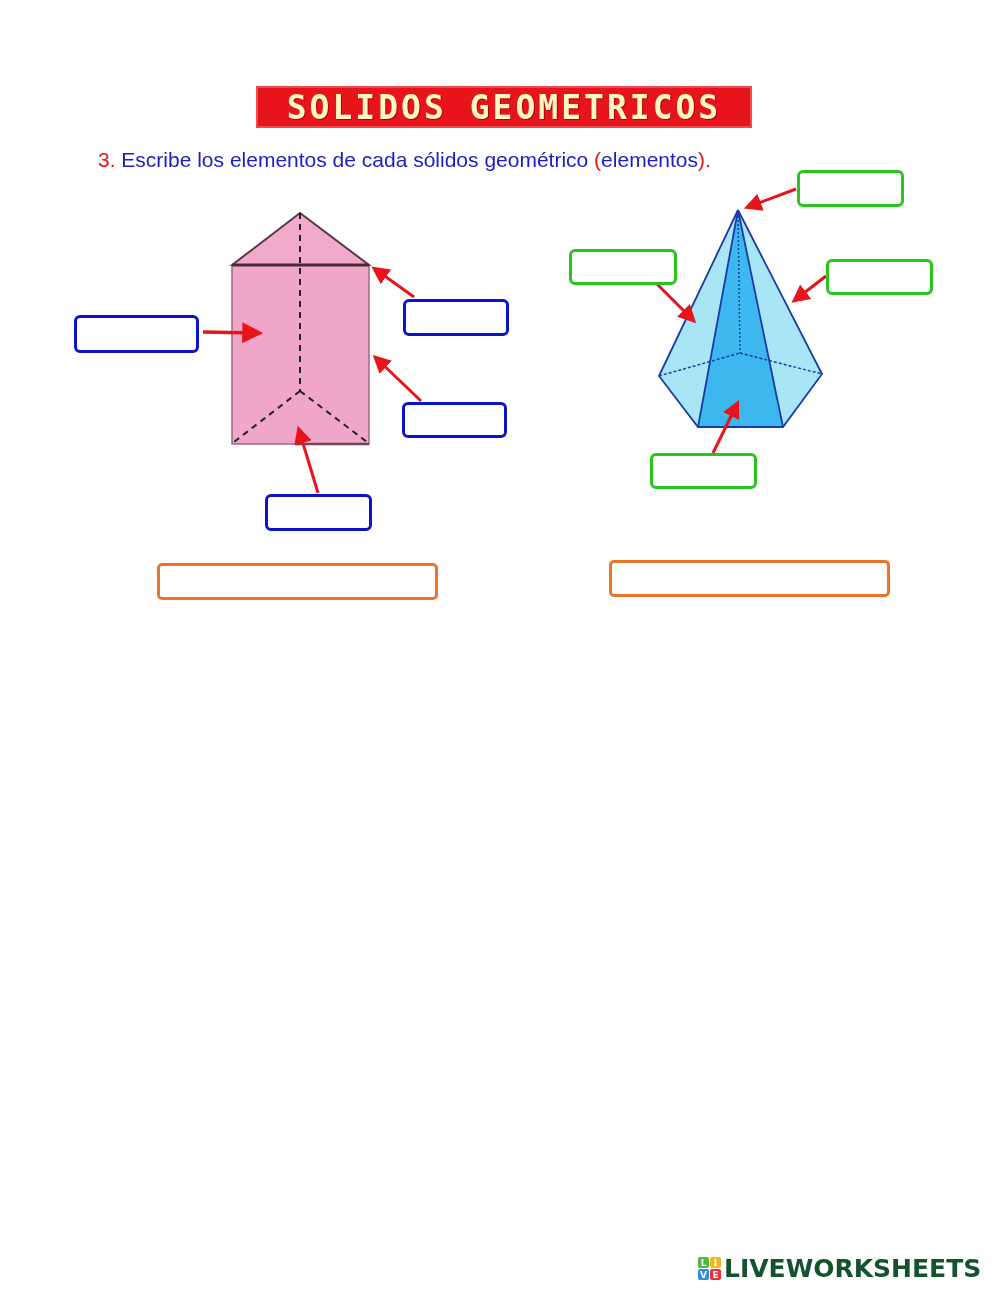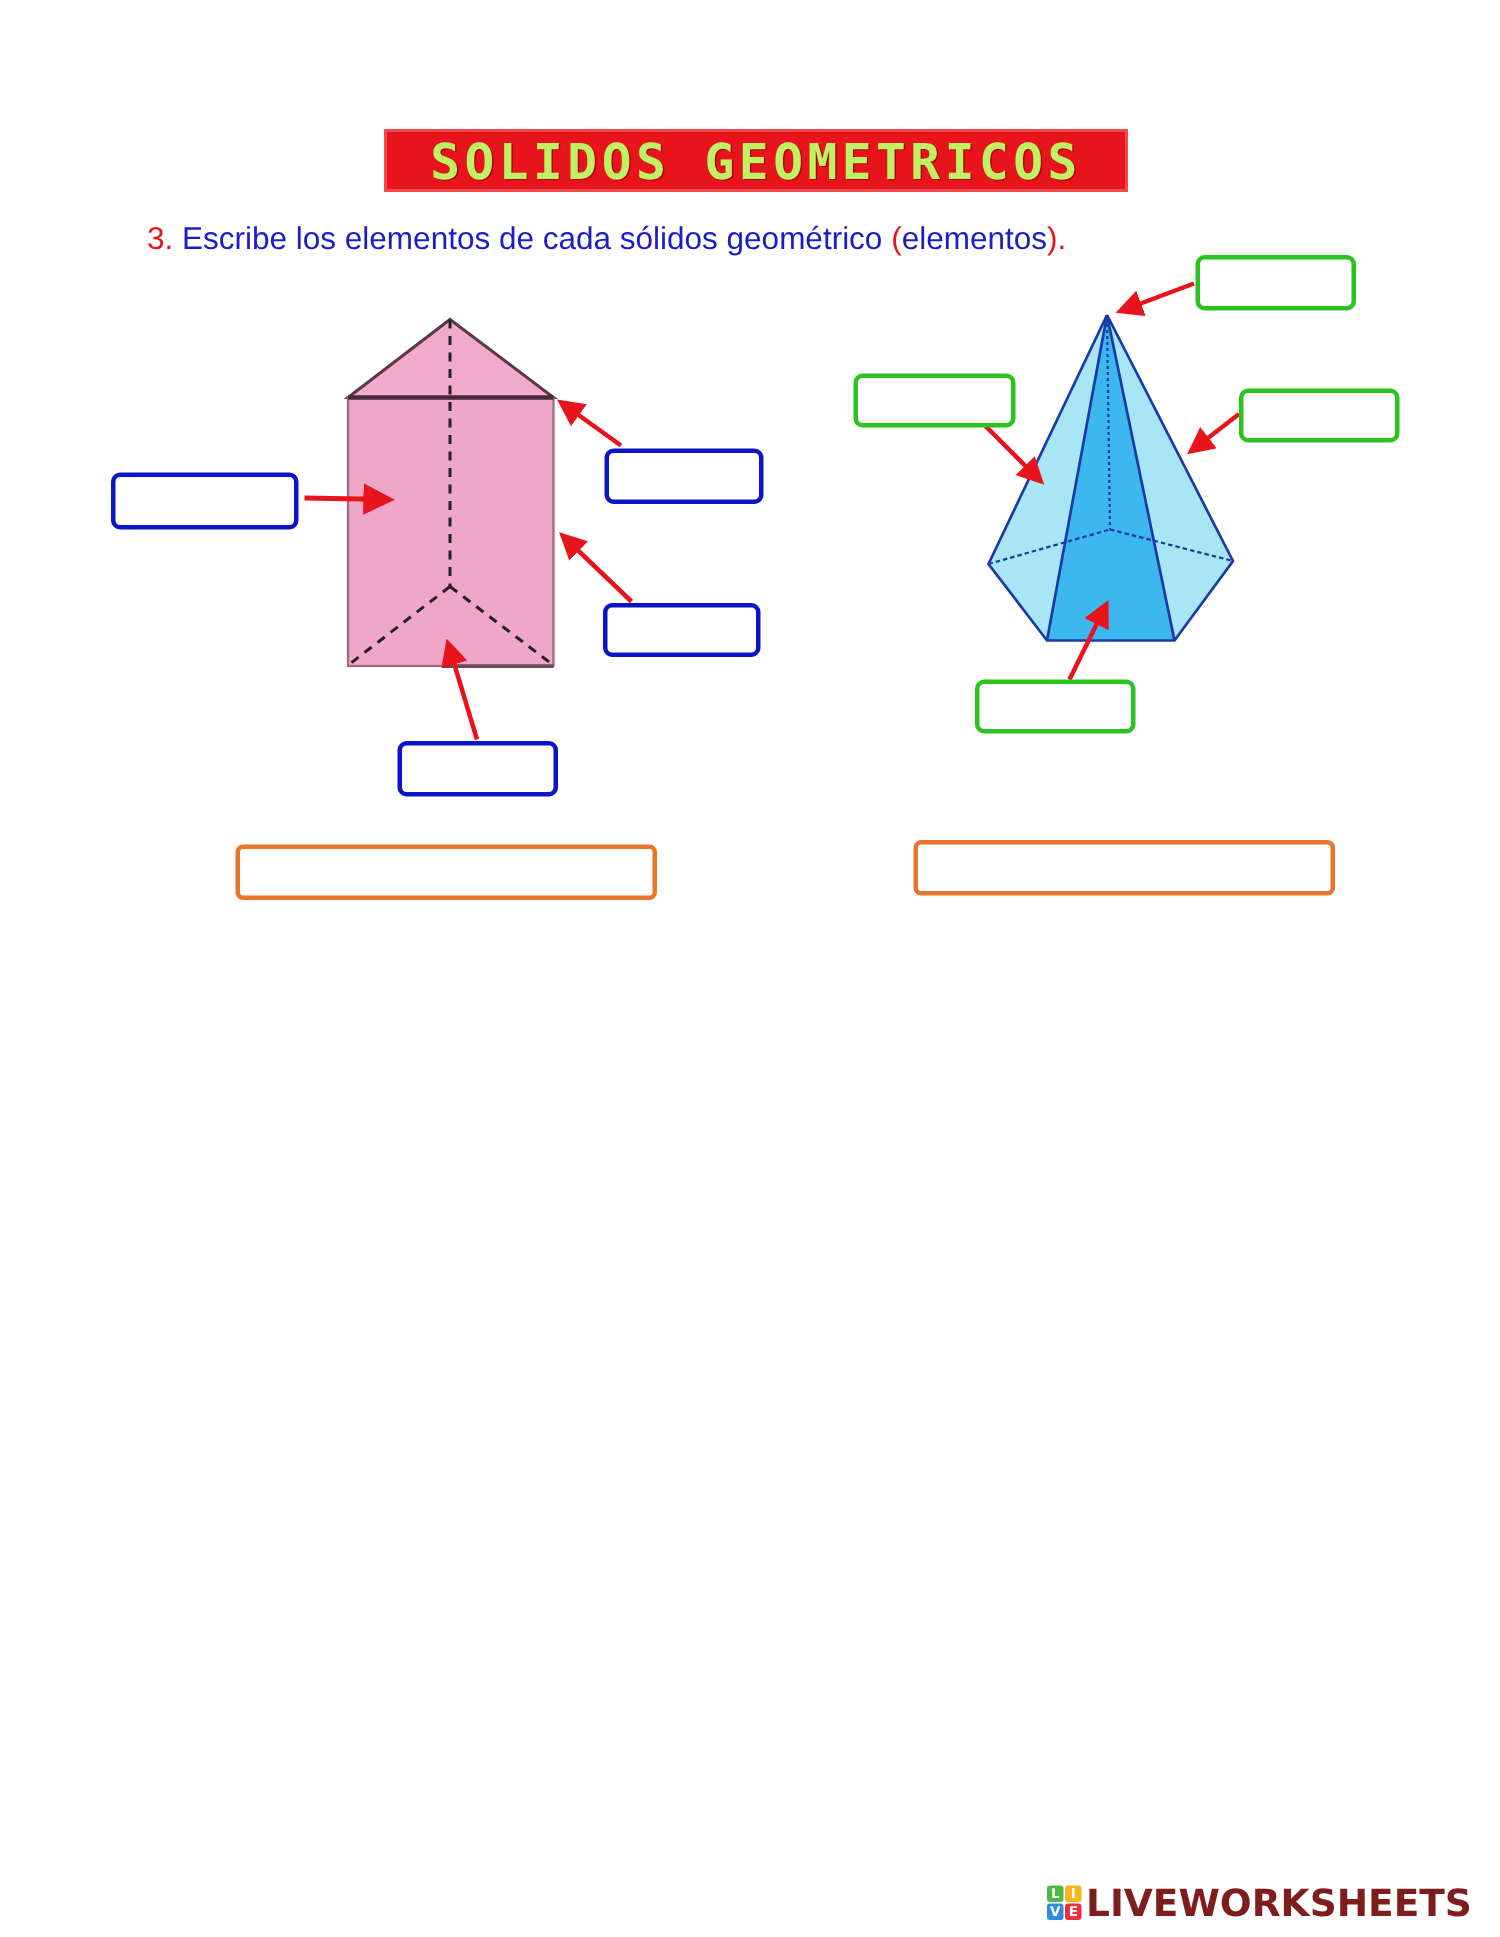--- a/index.html
+++ b/index.html
@@ -4,21 +4,21 @@
   <style>
     html, body { margin: 0; padding: 0; background: #ffffff; }
     body { width: 1000px; height: 1291px; position: relative; overflow: hidden; font-family: "Liberation Sans", sans-serif; }
     .title-banner {
       position: absolute; left: 258px; top: 88px; width: 492px; height: 38px;
       background: #e8141b; display: flex; align-items: center; justify-content: center;
       box-shadow: 0 0 0 2px #f04a4f;
     }
     .title-text {
       font-family: "DejaVu Sans Mono", monospace; font-weight: bold; font-size: 33px;
-      color: #bef264; letter-spacing: 3px; line-height: 1;
+      color: #fef9c3; letter-spacing: 3px; line-height: 1;
       text-shadow: 1px 1px 0 #b00000;
     }
     .instruction {
       position: absolute; left: 98px; top: 148px; font-size: 21px; color: #1c1cc8;
       font-family: "Liberation Sans", sans-serif; white-space: nowrap;
     }
     .instruction .num, .instruction .paren { color: #e8141b; }
     svg.figures { position: absolute; left: 0; top: 0; }
     .answer-box {
       position: absolute; box-sizing: border-box; background: #ffffff; border-radius: 6px;
@@ -32,21 +32,21 @@
       position: absolute; left: 698px; top: 1256px; display: flex; align-items: center; gap: 3px;
     }
     .live-grid {
       display: grid; grid-template-columns: 11px 11px; grid-template-rows: 11px 11px; gap: 1px;
     }
     .live-cell {
       font-size: 9px; font-weight: bold; color: #ffffff; display: flex; align-items: center;
       justify-content: center; border-radius: 2px; font-family: "DejaVu Sans", sans-serif;
     }
     .brand-text {
-      font-family: "DejaVu Sans", sans-serif; font-weight: bold; font-size: 25px; color: #7f1d1d;
+      font-family: "DejaVu Sans", sans-serif; font-weight: bold; font-size: 25px; color: #14532d;
       letter-spacing: 0px; line-height: 1;
     }
   </style>
 </head>
 <body>
 
 <div class="title-banner">
   <span class="title-text">SOLIDOS GEOMETRICOS</span>
 </div>
 

